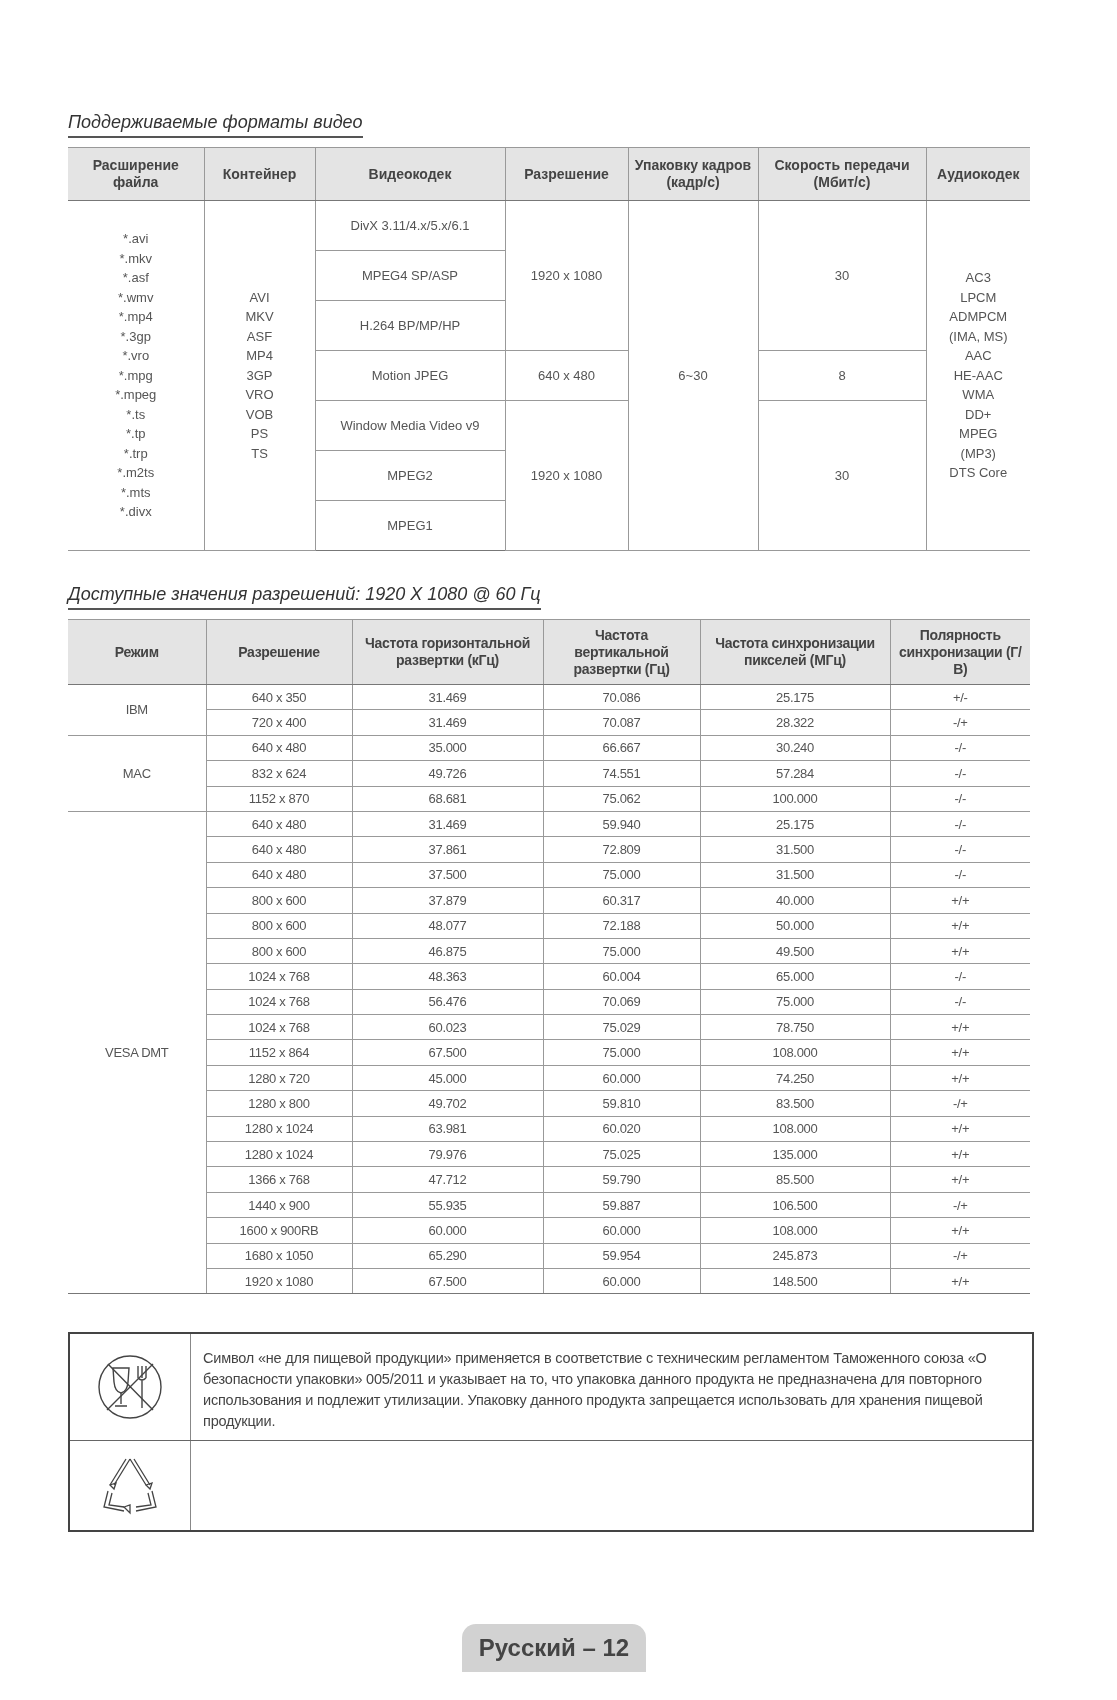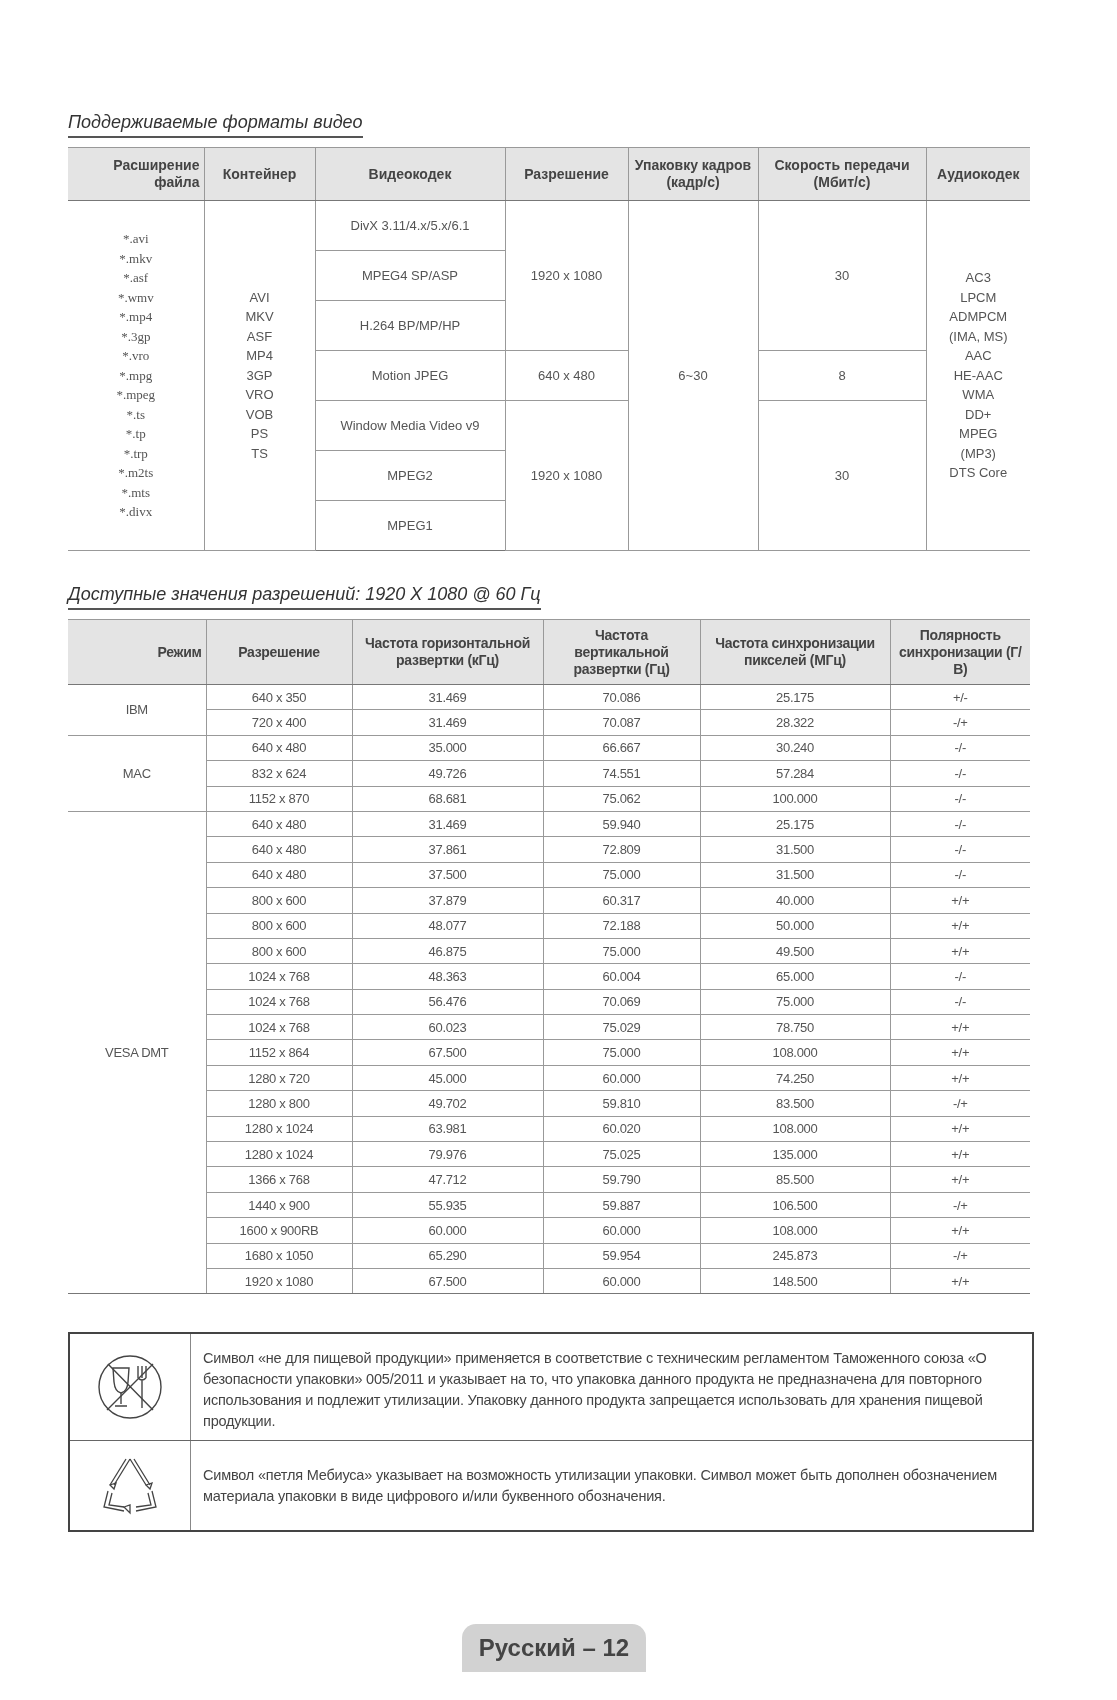--- a/index.html
+++ b/index.html
@@ -3,21 +3,21 @@
 <meta charset="utf-8">
 <style>
   html, body { margin:0; padding:0; background:#fff; }
   body { width:1117px; height:1700px; position:relative; overflow:hidden;
          font-family:"Liberation Sans", sans-serif; color:#333; }
   .section-title { position:absolute; left:68px; font-size:18px; color:#333;
          padding-bottom:3px; border-bottom:2px solid #555; white-space:nowrap;font-style:italic; }
   table { position:absolute; border-collapse:collapse; font-family:"Liberation Sans", sans-serif; }
   th { background:#e4e4e4; font-weight:bold; color:#444; border-left:1px solid #999; border-right:1px solid #999;
        border-top:1px solid #999; border-bottom:1.5px solid #777; text-align:center; font-size:14px; line-height:17px; padding:2px 4px; }
-  th:first-child { border-left:none;text-align:right; } th:last-child { border-right:none; }
+  th:first-child { border-left:none; } th:last-child { border-right:none; }
   td { border:1px solid #999; text-align:center; color:#555; font-size:13px; padding:0; }
   td:first-child { border-left:none; } td:last-child { border-right:none;margin-top:21px; }
   #t1 { left:68px; top:147px; width:962px; }
   #t1 th { height:48px; }
   #t1 td { height:49px; }
   #t1 .multi { line-height:19.5px; }
   #t1 tr.last td { border-bottom:1.5px solid #777; }
   #t2 { left:68px; top:619px; width:962px; }
   #t2 th { height:60px; font-size:14px; font-weight:bold; letter-spacing:-0.3px; }
   #t2 td { height:24.4px; font-size:13px; letter-spacing:-0.3px; }
@@ -55,21 +55,21 @@
       <th>Контейнер</th>
       <th>Видеокодек</th>
       <th>Разрешение</th>
       <th>Упаковку кадров (кадр/с)</th>
       <th>Скорость передачи (Мбит/с)</th>
       <th>Аудиокодек</th>
     </tr>
   </thead>
   <tbody>
     <tr>
-      <td rowspan="7" class="multi" style="white-space:pre-line;font-family:Liberation Serif, serif;">*.avi
+      <td rowspan="7" class="multi" style="white-space:pre-line;">*.avi
 *.mkv
 *.asf
 *.wmv
 *.mp4
 *.3gp
 *.vro
 *.mpg
 *.mpeg
 *.ts
 *.tp
@@ -339,17 +339,16 @@
   <div class="info-row row2">
     <div class="ico">
       <svg width="56" height="62" viewBox="0 0 56 62" fill="none" stroke="#444" stroke-width="1.3">
         <path d="M28 4 L12 30 M28 4 L44 30 M32 4 L48 30"></path>
         <path d="M24 4 L8 30"></path>
         <path d="M6 36 L2 52 L22 56 M10 38 L7 50 L22 52"></path>
         <path d="M50 36 L54 52 L34 56 M46 38 L49 50 L34 52"></path>
         <path d="M8 30 L14 28 L12 34 Z M44 30 L50 28 L48 34 Z M22 52 L28 50 L28 58 Z"></path>
       </svg>
     </div>
-    <div class="txt">Символ «петля Мебиуса» указывает на возможность утилизации упаковки. Символ может быть дополнен обозначением материала упаковки в виде цифрового и/или буквенного обозначения.</div>
   </div>
 </div>
 
 <div class="footer-badge">Русский – 12</div>
 
 </body></html>

